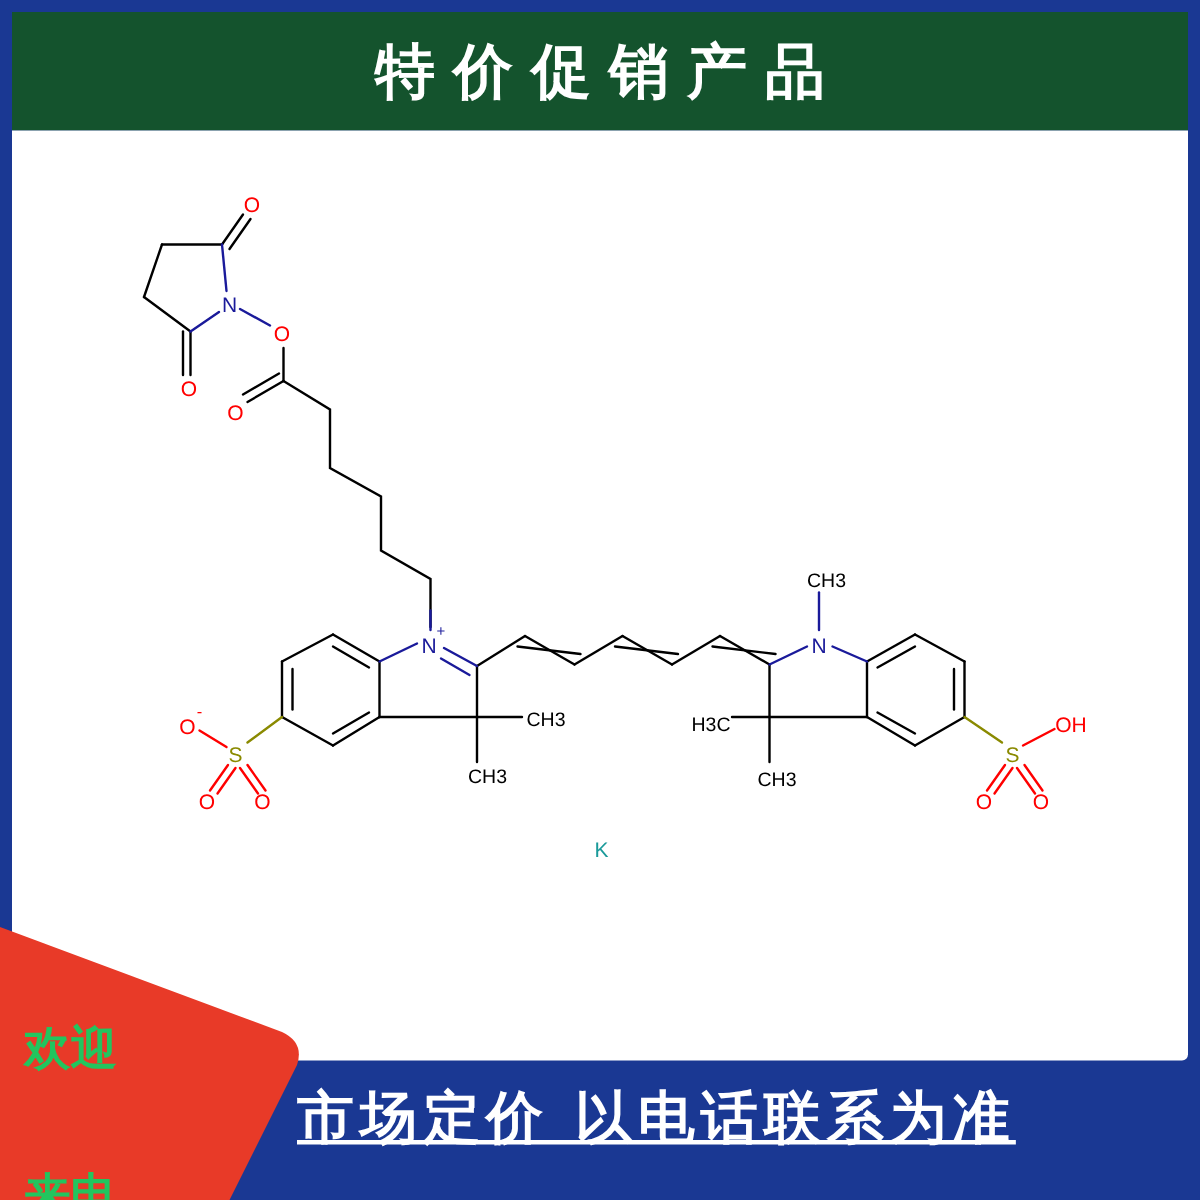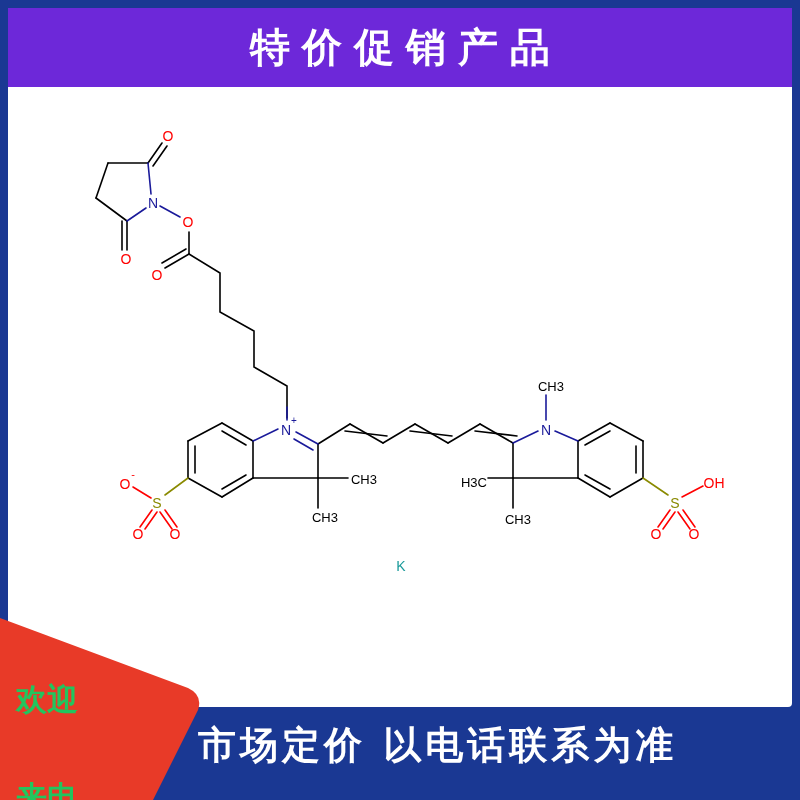--- a/index.html
+++ b/index.html
@@ -1,23 +1,23 @@
 <!DOCTYPE html>
 <html><head>
 <meta charset="utf-8">
 <style>
   html, body { margin: 0; padding: 0; }
   body { width: 800px; height: 800px; position: relative; overflow: hidden; background: #1a3893; font-family: "DejaVu Sans", "Liberation Sans", sans-serif; }
   .frame { position: absolute; left: 0; top: 0; width: 800px; height: 800px; background: #1a3893; }
-  .top-banner { position: absolute; left: 8px; top: 8px; width: 784px; height: 79px; background: #6d28d9; display: flex; align-items: center; justify-content: center; }
+  .top-banner { position: absolute; left: 8px; top: 8px; width: 784px; height: 79px; background: #14532d; display: flex; align-items: center; justify-content: center; }
   .top-banner-text { color: #ffffff; font-size: 40px; font-weight: bold; letter-spacing: 12px; padding-left: 12px; }
   .content { position: absolute; left: 8px; top: 87px; width: 784px; height: 620px; background: #ffffff; border-bottom-right-radius: 4px; }
   .molecule { position: absolute; left: 0; top: 0; }
   .bottom-band { position: absolute; left: 0; top: 708px; width: 800px; height: 92px; background: #1a3893; }
-  .bottom-text { position: absolute; left: 198px; top: 720px; color: #ffffff; font-size: 38px; font-weight: bold; letter-spacing: 4px; white-space: nowrap; }
+  .bottom-text { position: absolute; left: 198px; top: 720px; color: #ffffff; font-size: 38px; font-weight: bold; letter-spacing: 4px; white-space: nowrap; text-decoration: underline; }
   .red-tag { position: absolute; left: 0; top: 0; }
   .tag-text { position: absolute; left: 16px; color: #22c55e; font-size: 31px; font-weight: bold; line-height: 58px; letter-spacing: 0px; }
   .tag-line1 { top: 670px; }
   .tag-line2 { top: 768px; }
 </style>
 </head>
 <body>
 
 <div class="frame"></div>
 

